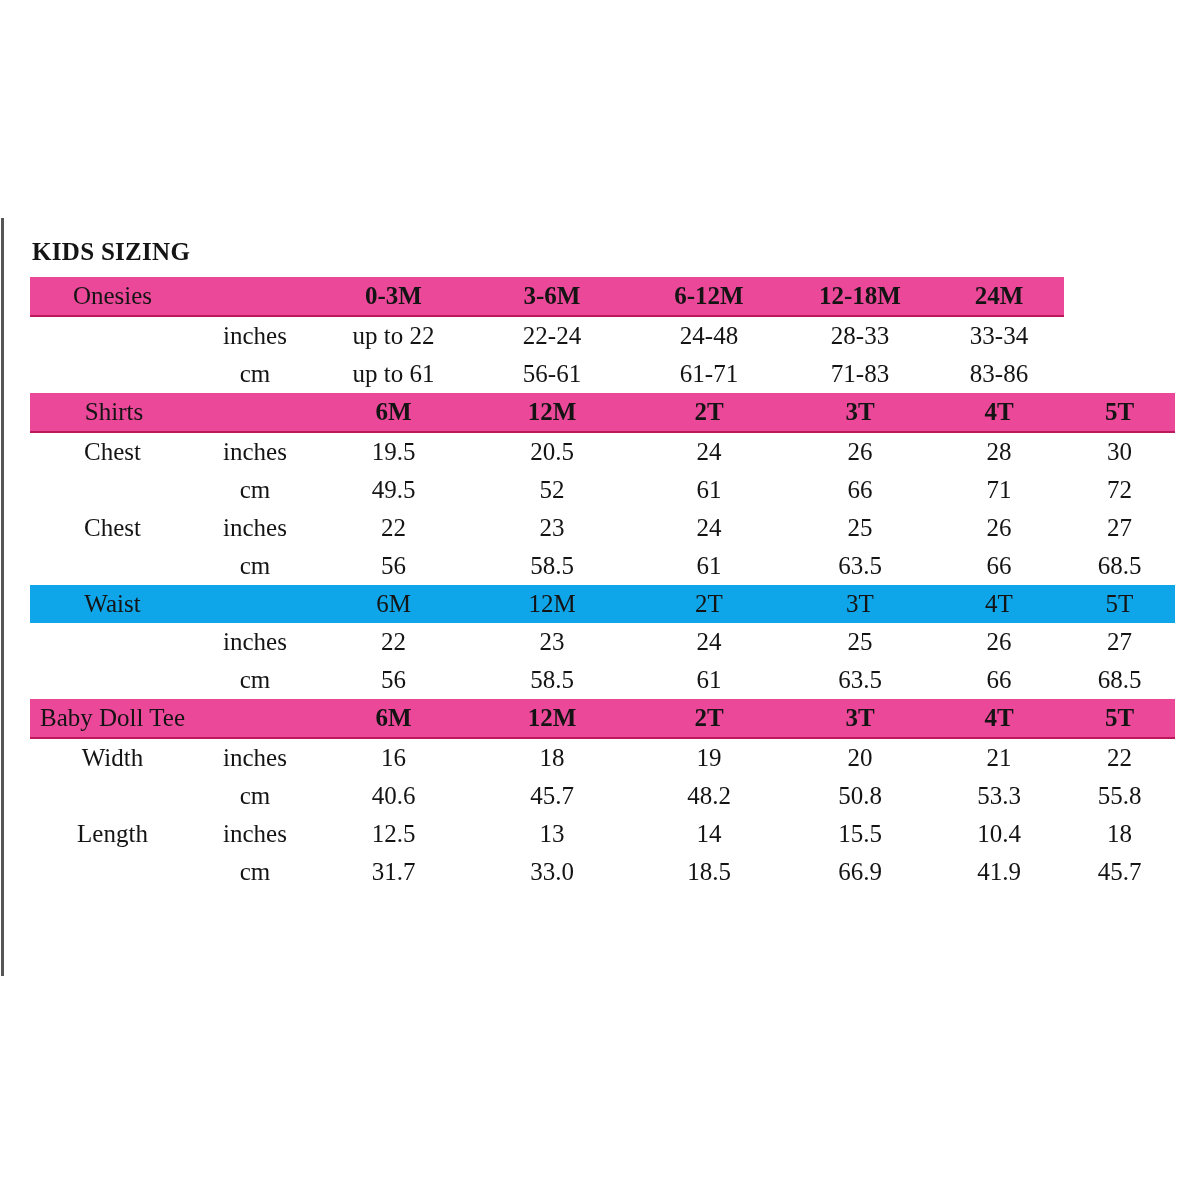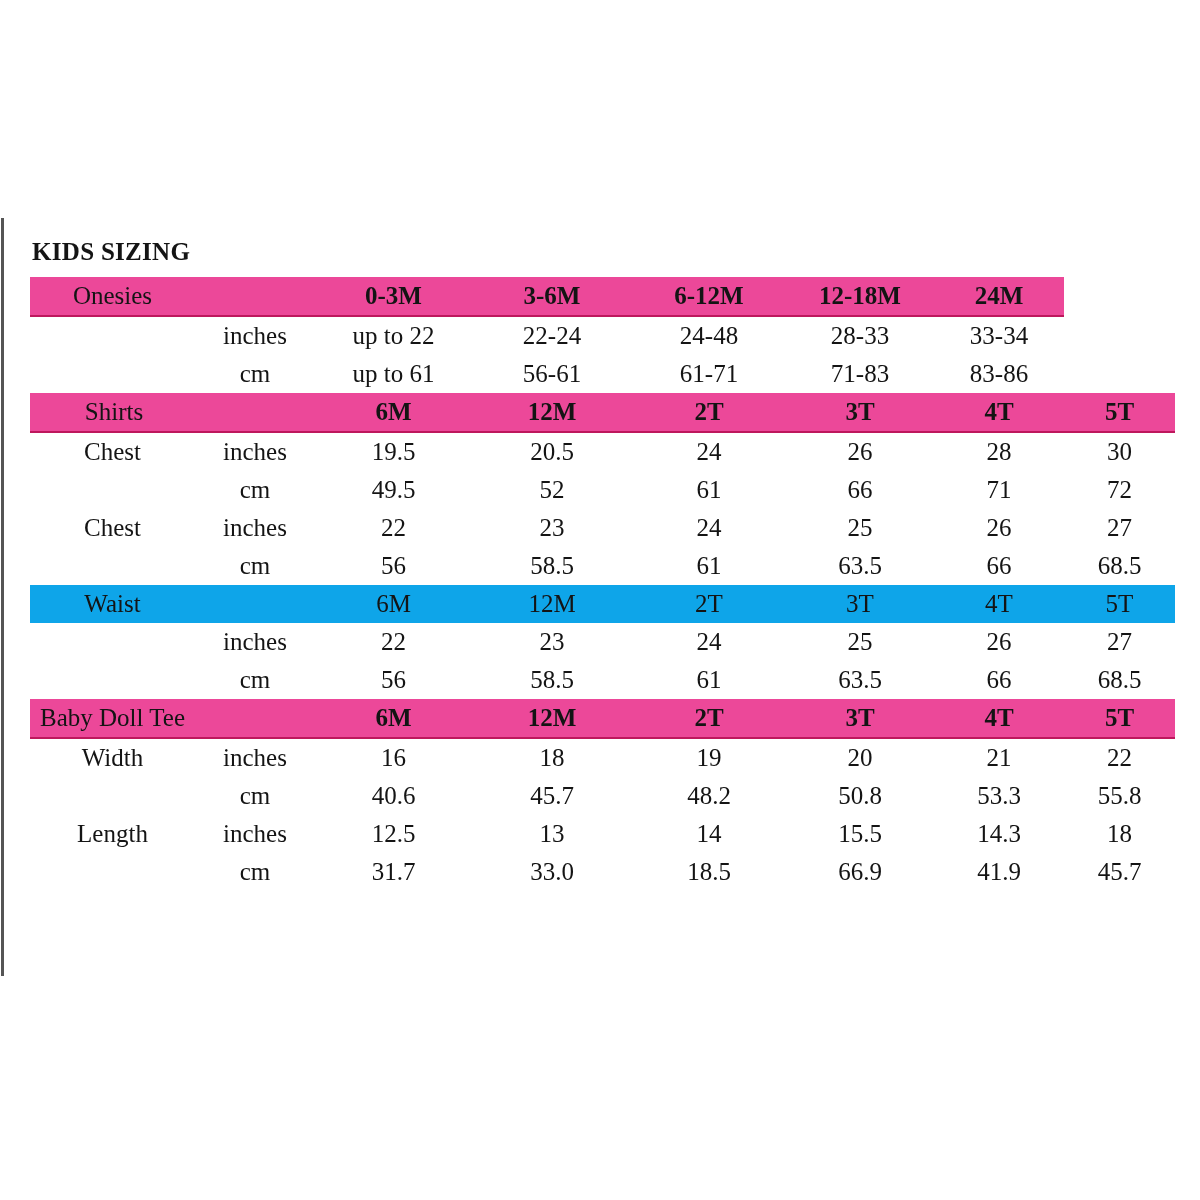--- a/index.html
+++ b/index.html
@@ -215,21 +215,21 @@
           <td class="val">53.3</td>
           <td class="val">55.8</td>
         </tr>
         <tr class="data">
           <td class="label">Length</td>
           <td class="unit">inches</td>
           <td class="val">12.5</td>
           <td class="val">13</td>
           <td class="val">14</td>
           <td class="val">15.5</td>
-          <td class="val">14.3</td>
+          <td class="val">10.4</td>
           <td class="val">18</td>
         </tr>
         <tr class="data">
           <td class="label"></td>
           <td class="unit">cm</td>
           <td class="val">31.7</td>
           <td class="val">33.0</td>
           <td class="val">18.5</td>
           <td class="val">66.9</td>
           <td class="val">41.9</td>

